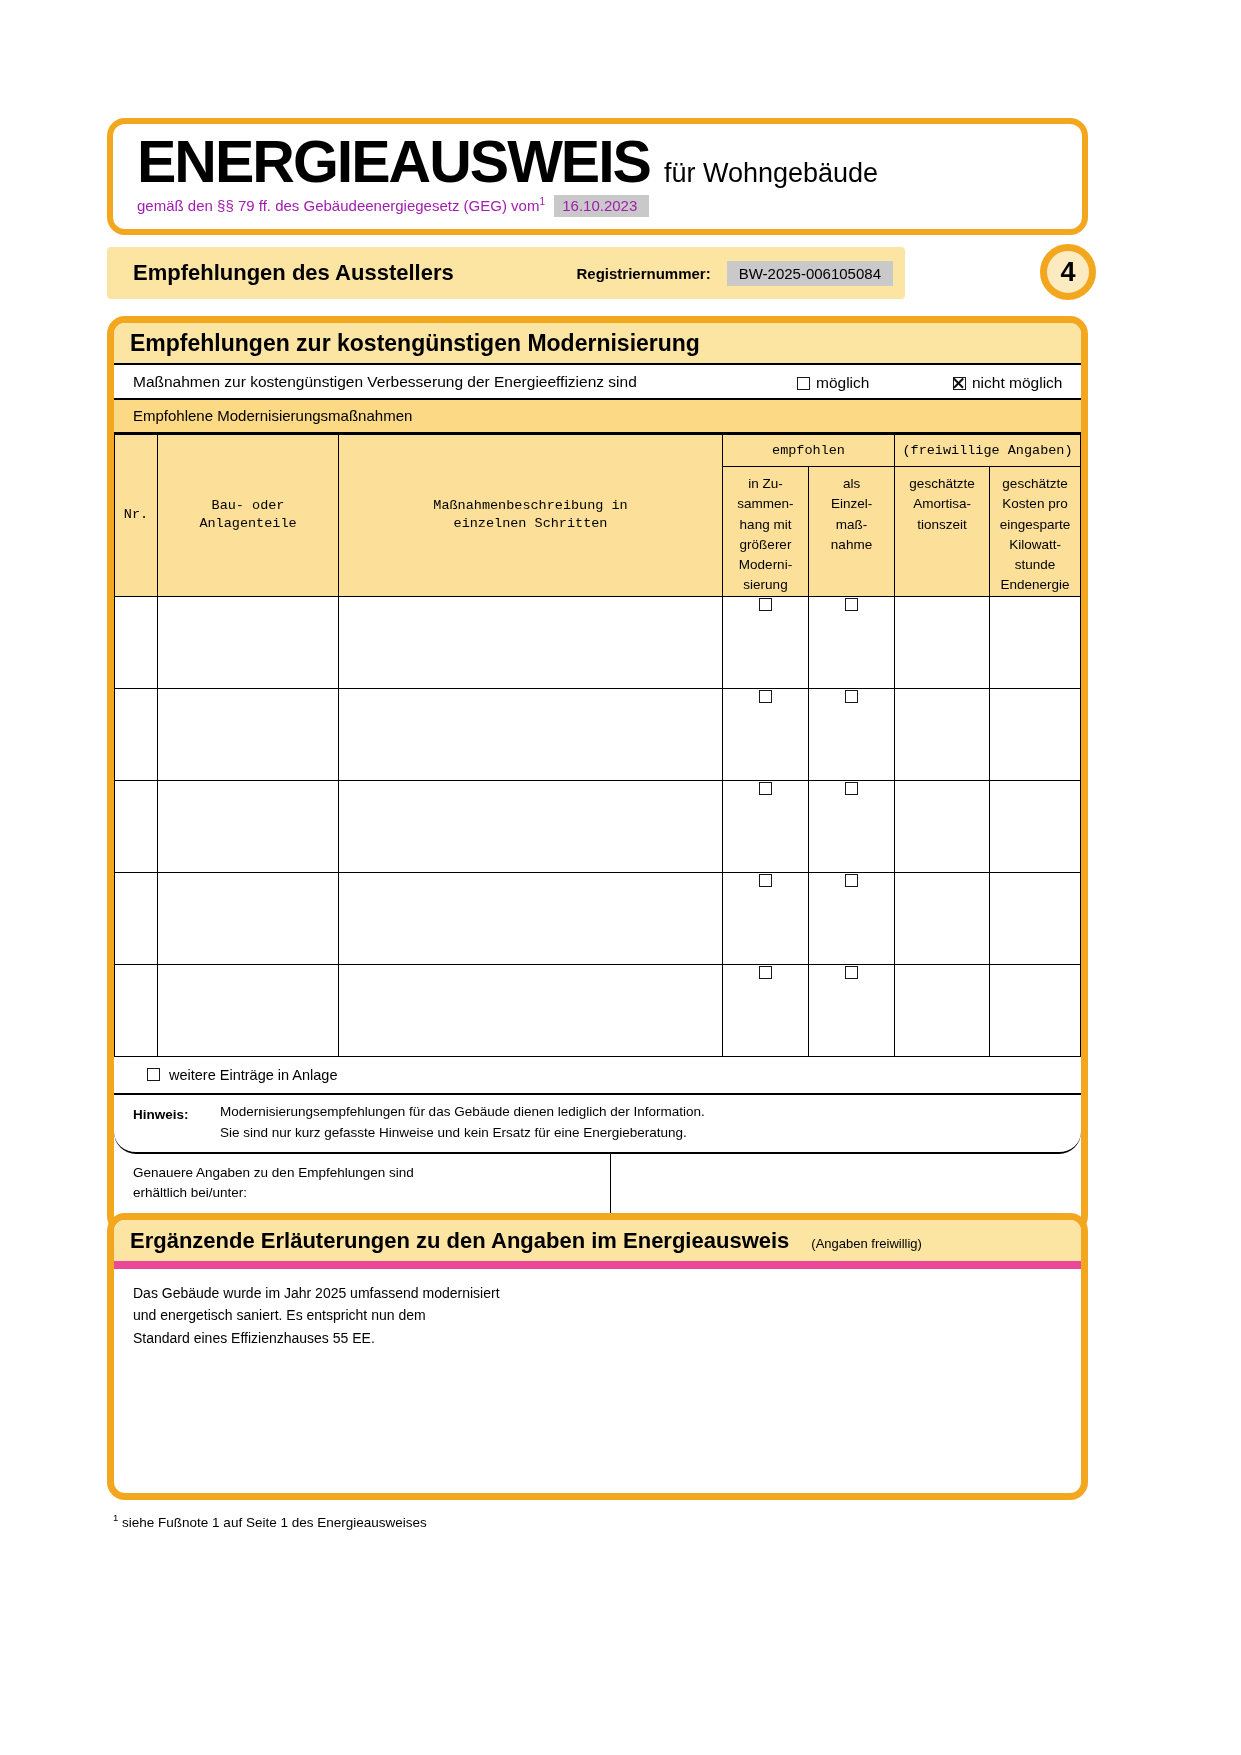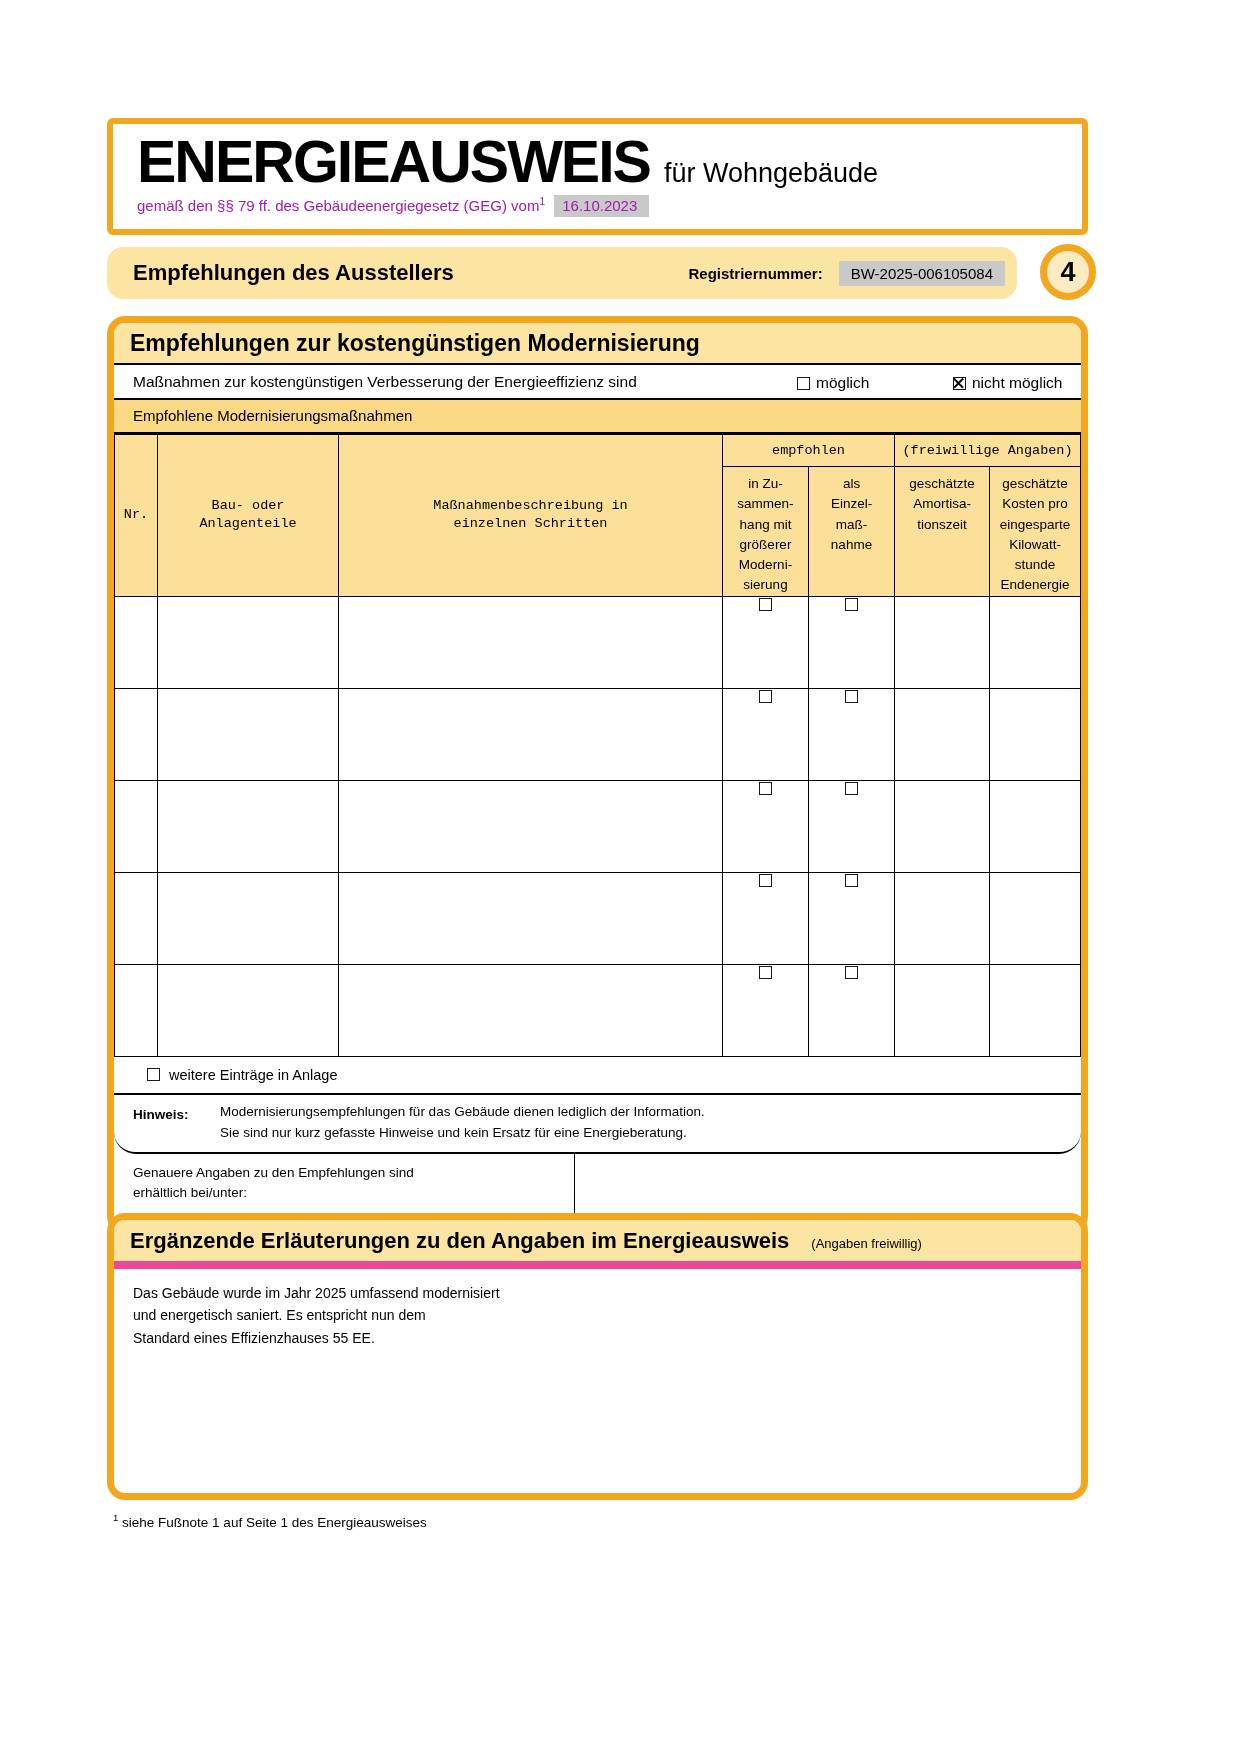--- a/index.html
+++ b/index.html
@@ -9,32 +9,32 @@
     --sub-yellow:#FBD985;
     --gray:#C9C9C9;
   }
   *{box-sizing:border-box;}
   body{margin:0;background:#fff;}
   .page{position:relative;width:1241px;height:1755px;background:#fff;
         font-family:"Liberation Sans",sans-serif;color:#000;overflow:hidden;}
 
   
   .header-box{position:absolute;left:107px;top:118px;width:981px;height:117px;
-              border:6px solid var(--orange);border-radius:6px;background:#fff;
+              border:6px solid var(--orange);border-radius:18px;background:#fff;
               padding:8px 0 13px 24px;}
   .title-row{display:flex;align-items:baseline;white-space:nowrap;}
   .main-title{font-size:59px;font-weight:900;letter-spacing:-2px;line-height:1.05;}
   .for-label{font-size:27px;font-weight:normal;margin-left:14px;}
   .law-line{font-size:15px;margin-top:2px;color:#a21caf;}
   .law-line sup{font-size:10px;}
   .gray-box{background:var(--gray);padding:2px 12px 3px 8px;margin-left:5px;}
 
   
-  .section-bar{position:absolute;left:107px;top:247px;width:910px;height:52px;
-               background:var(--yellow);border-radius:16px;
+  .section-bar{position:absolute;left:107px;top:247px;width:798px;height:52px;
+               background:var(--yellow);border-radius:4px;
                display:flex;align-items:center;padding:0 12px 0 26px;}
   .bar-title{font-size:22px;font-weight:bold;}
   .reg-group{margin-left:auto;display:flex;align-items:center;font-size:15px;}
   .reg-label{font-weight:bold;}
   .reg-value{background:var(--gray);margin-left:16px;padding:4px 12px;min-width:150px;}
   .page-circle{position:absolute;left:1040px;top:244px;width:56px;height:56px;
                border:7px solid var(--orange);border-radius:50%;background:#FCEBC0;
                display:flex;align-items:center;justify-content:center;
                font-size:27px;font-weight:bold;}
 
@@ -63,21 +63,21 @@
   tr.body-row td{height:92px;background:#fff;vertical-align:top;}
   td.cb-cell{text-align:center;padding-top:13px;}
 
   .weitere-row{display:flex;align-items:center;gap:9px;border-bottom:2px solid #000;
                padding:10px 0 10px 33px;font-size:14.5px;background:#fff;}
   .hinweis-row{display:flex;border-bottom:2px solid #000;padding:4px 12px 8px 19px;
                font-size:13.5px;background:#fff;border-radius:22px;}
   .hinweis-label{font-weight:bold;width:87px;padding-top:8px;flex:none;}
   .hinweis-text{line-height:1.6;padding-top:2px;}
   .genauere-row{display:flex;height:73px;font-size:13.5px;background:#fff;}
-  .genauere-left{width:461px;border-right:1.5px solid #000;padding:9px 0 0 19px;line-height:1.5;}
+  .genauere-left{width:497px;border-right:1.5px solid #000;padding:9px 0 0 19px;line-height:1.5;}
   .genauere-right{flex:1;}
 
   
   .expl-box{position:absolute;left:107px;top:1213px;width:981px;height:287px;
             border:7px solid var(--orange);border-radius:18px;background:#fff;overflow:hidden;}
   .expl-title-band{display:flex;align-items:baseline;background:var(--yellow);
                    border-bottom:8px solid #ec4899;padding:8px 16px 7px;}
   .expl-title{font-size:22px;font-weight:bold;}
   .expl-suffix{font-size:13px;margin-left:22px;}
   .expl-text{padding:13px 0 0 19px;font-size:14px;line-height:1.6;}

